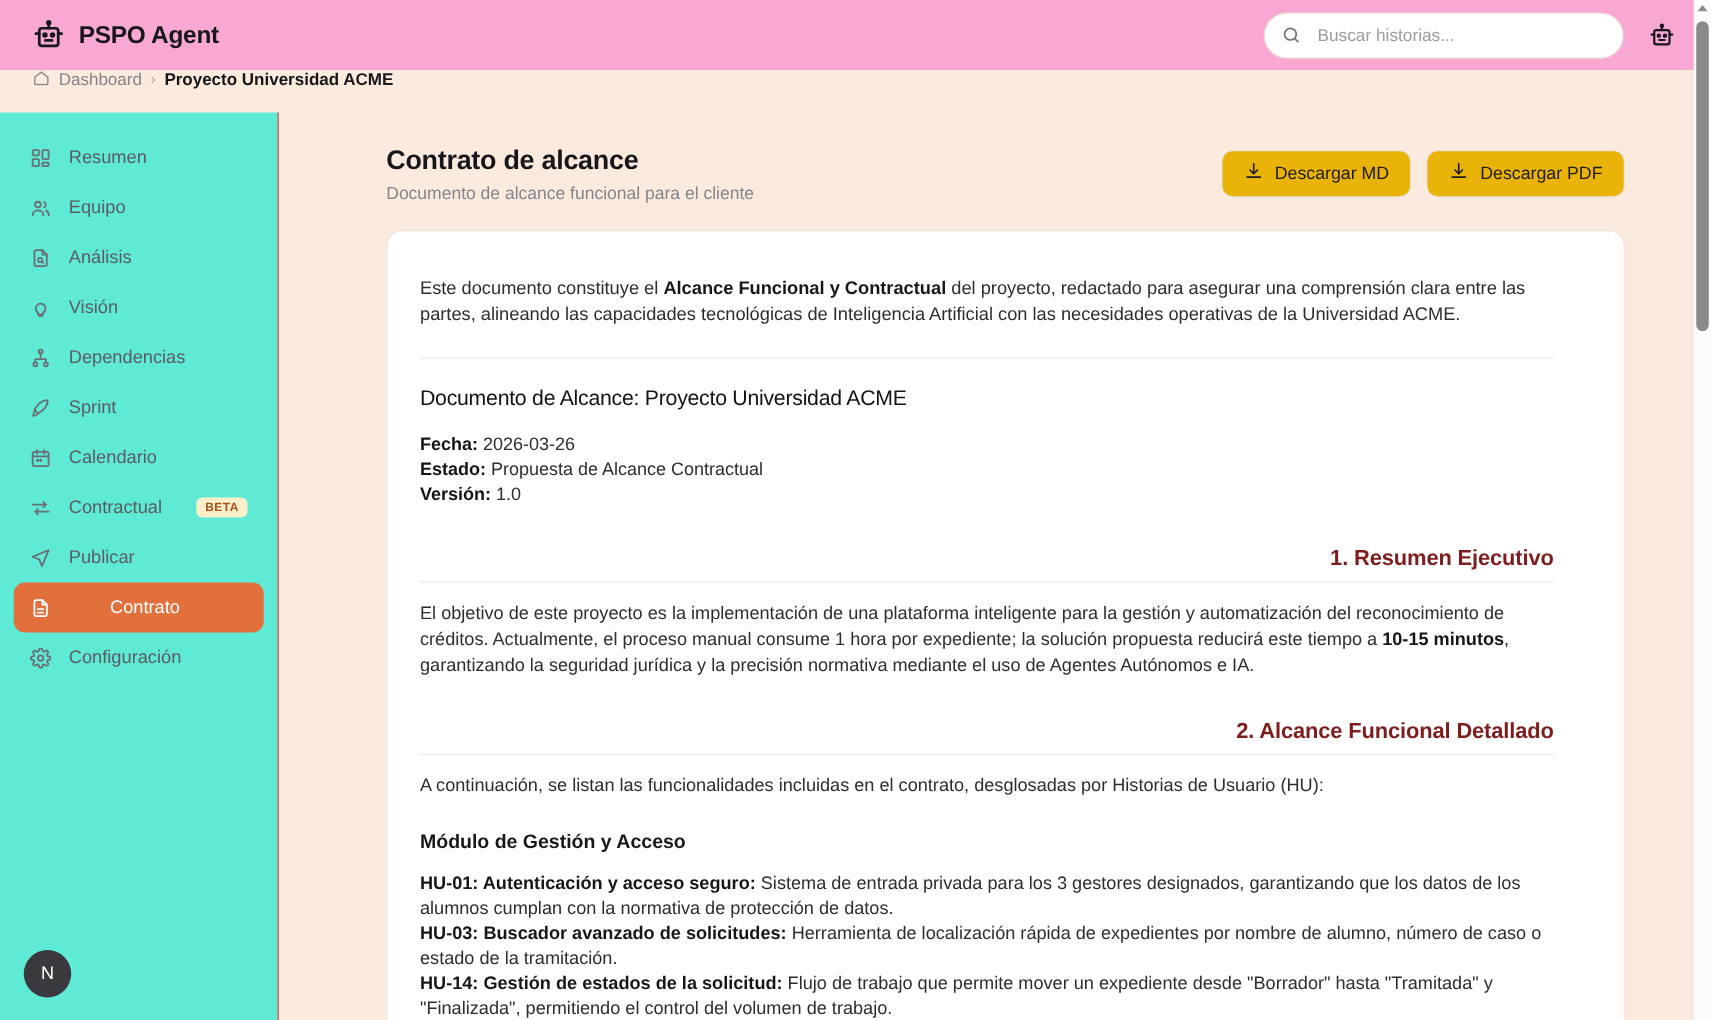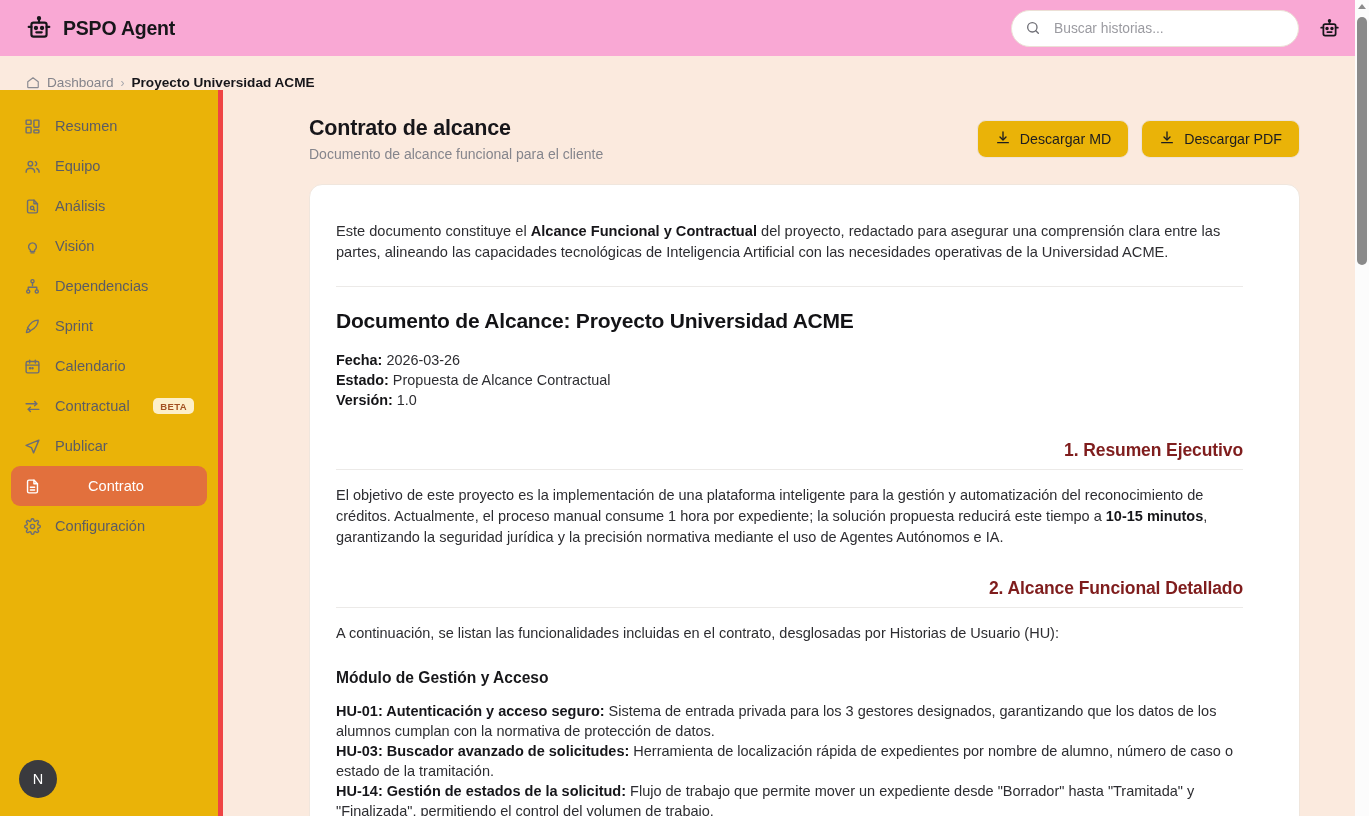--- a/index.html
+++ b/index.html
@@ -45,34 +45,34 @@
   }
   .bot-btn {
     width: 28px; height: 28px; display: flex; align-items: center; justify-content: center;
     background: none; border: none; cursor: pointer; color: #17161a;
   }
   .bot-btn svg { width: 21px; height: 21px; }
 
   
   .breadcrumb {
     position: absolute; top: 56px; left: 0; right: 0; height: 34px;
-    display: flex; align-items: flex-end; gap: 7px;
+    display: flex; align-items: flex-start; gap: 7px;
     padding: 0 26px;
     font-size: 13.6px;
   }
   .bc-home-icon { width: 14px; height: 14px; color: #8a8a91; }
   .bc-link { color: #84848b; text-decoration: none; cursor: pointer; }
   .bc-sep { color: #a8a8ae; font-size: 12px; }
   .bc-current { color: #17161a; font-weight: 700; }
 
   
   .sidebar {
     position: absolute; top: 90px; left: 0; width: 223px; bottom: 0;
-    background: #eab308;
-    border-right: 5px solid #ef4444;
+    background: #5eead4;
+    border-right: 1px solid #ef4444;
     padding: 16px 11px 0 11px;
   }
   .nav-item {
     display: flex; align-items: center; gap: 14px;
     height: 40px; padding: 0 13px;
     border-radius: 9px;
     color: #5c5c63; font-size: 14.6px;
     cursor: pointer; text-decoration: none;
     margin-bottom: 0px;
   }
@@ -134,21 +134,21 @@
   }
   .doc-inner { max-width: 945px; }
 
   .intro {
     font-size: 14.6px; line-height: 1.47; color: #2d2d31;
   }
   .intro b { font-weight: 700; color: #17161a; }
 
   .rule { border: 0; border-top: 1px solid #eceae8; margin: 22px 0 22px; }
 
-  .h1 { font-size: 21px; font-weight: 700; color: #131316; letter-spacing: -0.2px; }
+  .h1 { font-size: 17px; font-weight: 400; color: #131316; letter-spacing: -0.2px; }
   .h2 {
     font-size: 17.5px; font-weight: 700; color: #7f1d1d; letter-spacing: -0.1px;
     margin-top: 30px; padding-bottom: 8px; border-bottom: 1px solid #eceae8; text-align: right;
   }
   .h3 { font-size: 15.6px; font-weight: 700; color: #18181b; margin-top: 24px; }
 
   .meta { margin-top: 17px; font-size: 14.4px; line-height: 1.39; color: #2d2d31; }
   .meta b { font-weight: 700; color: #141417; }
 
   .p { margin-top: 15px; font-size: 14.5px; line-height: 1.46; color: #2d2d31; }

